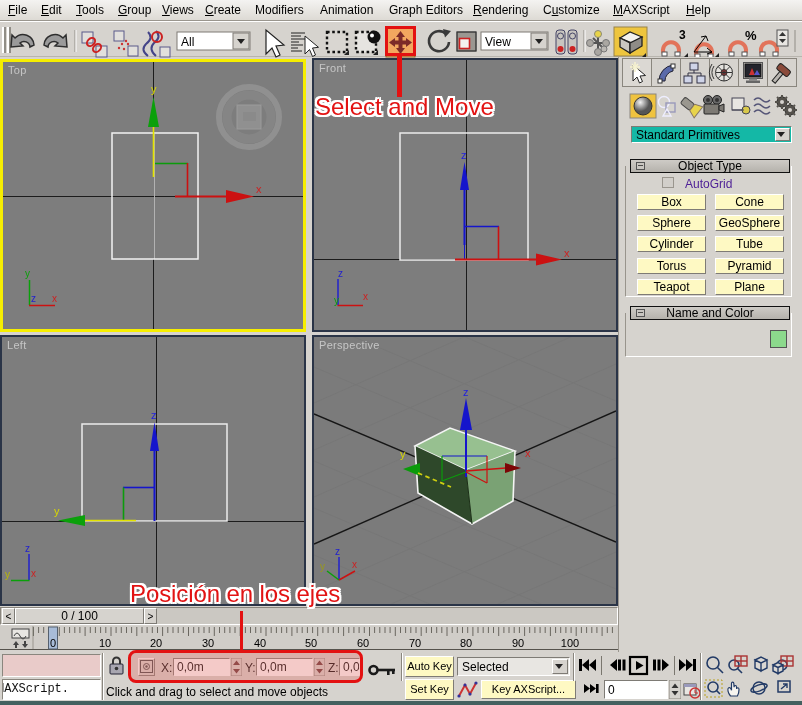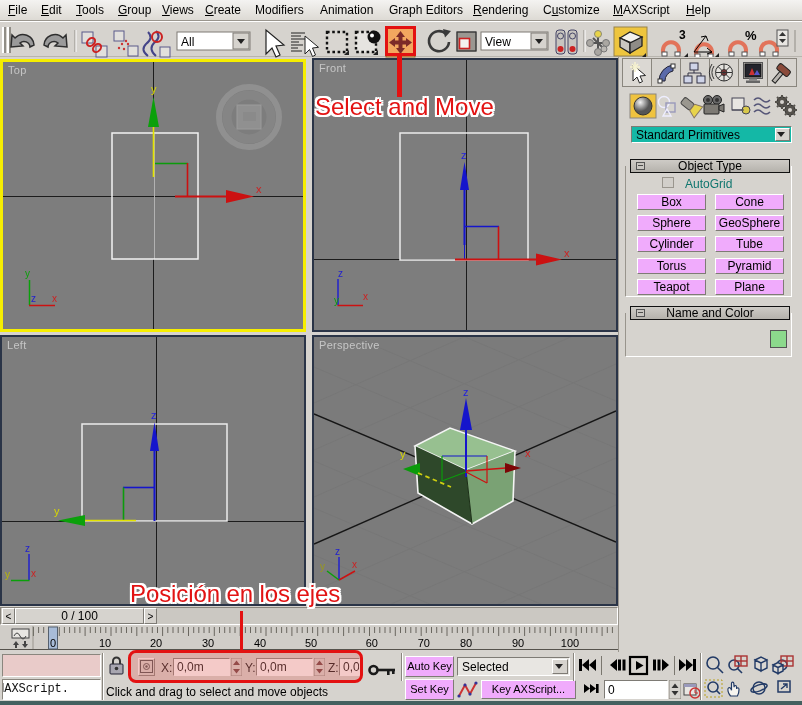--- a/index.html
+++ b/index.html
@@ -16,21 +16,21 @@
 #toolbar{position:absolute;left:0;top:21px;width:802px;height:36px;background:#d6d3ce;
  border-top:1px solid #fff;border-bottom:1px solid #b8b5ae}
 
 .vp{position:absolute;background:#7d7d7d;overflow:hidden}
 .vpy{border:3px solid #f6ee00}
 .vpd{border:2px solid #2a3447}
 .vplabel{position:absolute;left:5px;top:2px;font-size:11px;color:#c6c6c6;letter-spacing:.3px}
 
 #cpanel{position:absolute;left:618px;top:57px;width:184px;height:595px;background:#d6d3ce;
  border-left:1px solid #9a968e}
-.cbtn{position:absolute;background:#f0abfc;border:1px solid;border-color:#fff #7e7b75 #7e7b75 #fff;
+.cbtn{position:absolute;background:#fef9c3;border:1px solid;border-color:#fff #7e7b75 #7e7b75 #fff;
  font-size:12px;text-align:center;color:#000}
 .rhead{position:absolute;height:14px;background:linear-gradient(#cecbc6,#b5b2ac);
  border:1px solid #111;font-size:12px;text-align:center;color:#000;line-height:13px}
 .rbody{position:absolute;border:1px solid #98948c;border-top:none}
 
 #timeslider{position:absolute;left:0;top:606px;width:618px;height:20px;background:#d6d3ce}
 #trackbar{position:absolute;left:0;top:626px;width:618px;height:26px;background:#d6d3ce;font-size:11px}
 #statusbar{position:absolute;left:0;top:652px;width:802px;height:49px;background:#d6d3ce}
 #bottomstrip{position:absolute;left:0;top:701px;width:802px;height:4px;background:#44605f}
 .sunken{background:#fff;border:1px solid;border-color:#7e7b75 #fff #fff #7e7b75}
@@ -445,21 +445,21 @@
  <div class="abs raised" style="right:1px;top:1px;width:15px;height:13px"></div>
  <svg width="10" height="8" style="position:absolute;right:4px;top:5px">
         <path d="M0 0 h8 l-4 5 z" fill="#222"></path>
       </svg>
 </div>
 
 <div class="rbody" style="left:6px;top:109px;width:167px;height:131px;border-color:#98948c #fff #fff #98948c"></div>
 <div class="rhead" style="left:11px;top:102px;width:160px">Object Type</div>
 <div class="abs" style="left:17px;top:105px;width:9px;height:8px;border:1px solid #555;font-size:9px;line-height:5px;text-align:center;background:#c9c6c1">–</div>
 <div class="abs" style="left:43px;top:120px;width:12px;height:11px;border:1px solid #9a968e;background:#d2cfca"></div>
-<span class="abs" style="left:66px;top:120px;font-size:12px;color:#0f766e">AutoGrid</span>
+<span class="abs" style="left:66px;top:120px;font-size:12px;color:#4c1d95">AutoGrid</span>
 <div class="cbtn" style="left:18px;top:137px;width:69px;height:16px">Box</div>
 <div class="cbtn" style="left:96px;top:137px;width:69px;height:16px">Cone</div>
 <div class="cbtn" style="left:18px;top:158px;width:69px;height:16px">Sphere</div>
 <div class="cbtn" style="left:96px;top:158px;width:69px;height:16px">GeoSphere</div>
 <div class="cbtn" style="left:18px;top:179px;width:69px;height:16px">Cylinder</div>
 <div class="cbtn" style="left:96px;top:179px;width:69px;height:16px">Tube</div>
 <div class="cbtn" style="left:18px;top:201px;width:69px;height:16px">Torus</div>
 <div class="cbtn" style="left:96px;top:201px;width:69px;height:16px">Pyramid</div>
 <div class="cbtn" style="left:18px;top:222px;width:69px;height:16px">Teapot</div>
 <div class="cbtn" style="left:96px;top:222px;width:69px;height:16px">Plane</div>
@@ -603,22 +603,22 @@
 
   <rect x="48.5" y="1" width="9" height="22" fill="#a8bcd8" stroke="#55606e"></rect>
  </svg>
  <div class="abs" id="tbnums" style="left:0;top:11px;width:618px;height:13px;font-size:11px;color:#000">
       <span style="position:absolute;left:38px;top:0;width:30px;text-align:center">0</span>
 <span style="position:absolute;left:90px;top:0;width:30px;text-align:center">10</span>
 <span style="position:absolute;left:141px;top:0;width:30px;text-align:center">20</span>
 <span style="position:absolute;left:193px;top:0;width:30px;text-align:center">30</span>
 <span style="position:absolute;left:245px;top:0;width:30px;text-align:center">40</span>
 <span style="position:absolute;left:296px;top:0;width:30px;text-align:center">50</span>
-<span style="position:absolute;left:348px;top:0;width:30px;text-align:right">60</span>
-<span style="position:absolute;left:400px;top:0;width:30px;text-align:right">70</span>
+<span style="position:absolute;left:348px;top:0;width:30px;text-align:center">60</span>
+<span style="position:absolute;left:400px;top:0;width:30px;text-align:center">70</span>
 <span style="position:absolute;left:451px;top:0;width:30px;text-align:center">80</span>
 <span style="position:absolute;left:503px;top:0;width:30px;text-align:center">90</span>
 <span style="position:absolute;left:555px;top:0;width:30px;text-align:center">100</span>
     </div>
 </div>
 <div id="statusbar">
 
  <div class="abs" style="left:2px;top:2px;width:99px;height:23px;background:#e9cbc9;border:1px solid;border-color:#8a867e #fff #fff #8a867e"></div>
  <div class="abs" style="left:2px;top:27px;width:99px;height:21px;background:#fff;border:1px solid;border-color:#8a867e #fff #fff #8a867e;
   font-family:'Liberation Mono',monospace;font-size:12px;color:#111;line-height:19px;overflow:hidden"><span style="display:inline-block;margin-left:-6px">MAXScript.</span></div>

